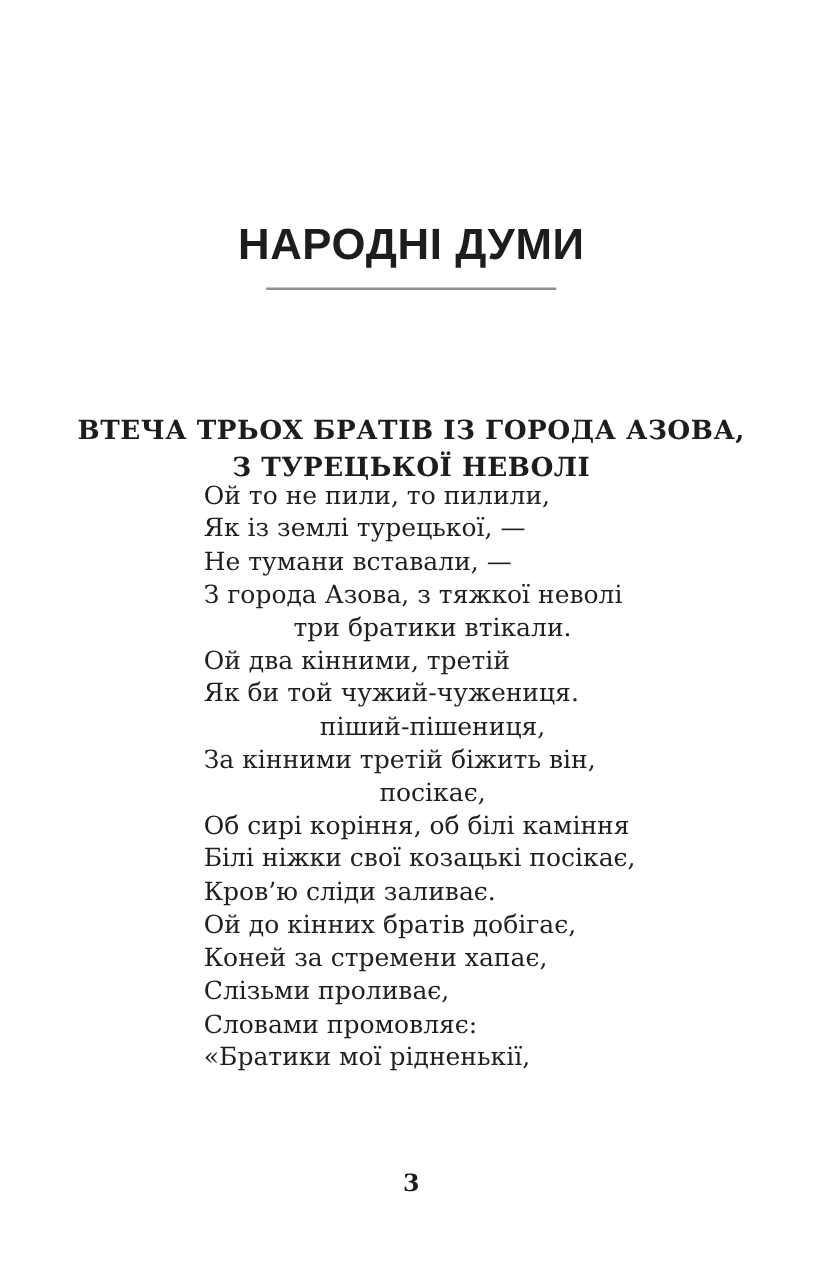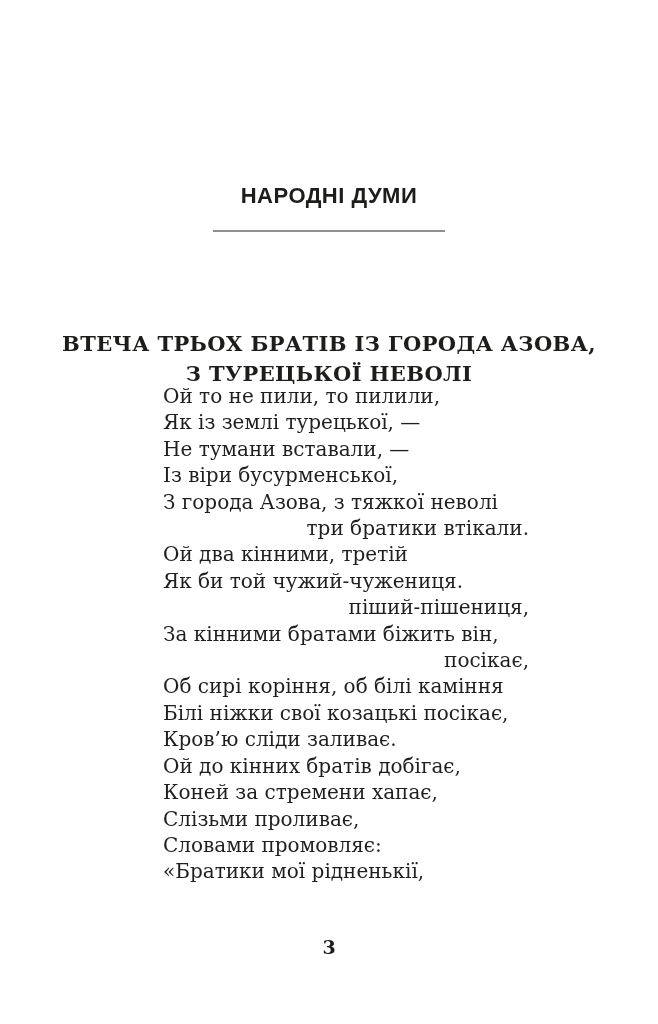--- a/index.html
+++ b/index.html
@@ -21,21 +21,21 @@
     position: absolute;
     top: 179px;
     left: 0;
     width: 100%;
     text-align: center;
   }
   .book-title {
     margin: 0;
     font-family: "Liberation Sans", sans-serif;
     font-weight: 700;
-    font-size: 22px;
+    font-size: 35px;
     line-height: 34px;
     letter-spacing: 0.5px;
     color: #1d1d1b;
   }
   .title-rule {
     width: 232px;
     height: 2px;
     margin: 17px auto 0 auto;
     background: #8f8f8f;
     border: none;
@@ -60,21 +60,21 @@
     left: 163px;
     width: 366px;
     font-size: 20px;
     line-height: 26.4px;
     color: #1f1f1f;
   }
   .poem .line {
     white-space: nowrap;
   }
   .poem .line.right {
-    text-align: right;
+    text-align: center;
   }
   .page-number {
     position: absolute;
     top: 936px;
     left: 0;
     width: 100%;
     text-align: center;
     font-family: "DejaVu Serif", serif;
     font-weight: 700;
     font-size: 19px;
@@ -93,27 +93,26 @@
 
   <div class="section-heading">
     <div>ВТЕЧА ТРЬОХ БРАТІВ ІЗ ГОРОДА АЗОВА,</div>
     <div>З ТУРЕЦЬКОЇ НЕВОЛІ</div>
   </div>
 
   <div class="poem">
     <div class="line">Ой то не пили, то пилили,</div>
     <div class="line">Як із землі турецької, —</div>
     <div class="line">Не тумани вставали, —</div>
-    <div class="line">Із віри бусурменської,</div>
     <div class="line">З города Азова, з тяжкої неволі</div>
     <div class="line right">три братики втікали.</div>
     <div class="line">Ой два кінними, третій</div>
     <div class="line">Як би той чужий-чужениця.</div>
     <div class="line right">піший-пішениця,</div>
-    <div class="line">За кінними братами біжить він,</div>
+    <div class="line">За кінними третій біжить він,</div>
     <div class="line right">посікає,</div>
     <div class="line">Об сирі коріння, об білі каміння</div>
     <div class="line">Білі ніжки свої козацькі посікає,</div>
     <div class="line">Кров’ю сліди заливає.</div>
     <div class="line">Ой до кінних братів добігає,</div>
     <div class="line">Коней за стремени хапає,</div>
     <div class="line">Слізьми проливає,</div>
     <div class="line">Словами промовляє:</div>
     <div class="line">«Братики мої рідненькії,</div>
   </div>

